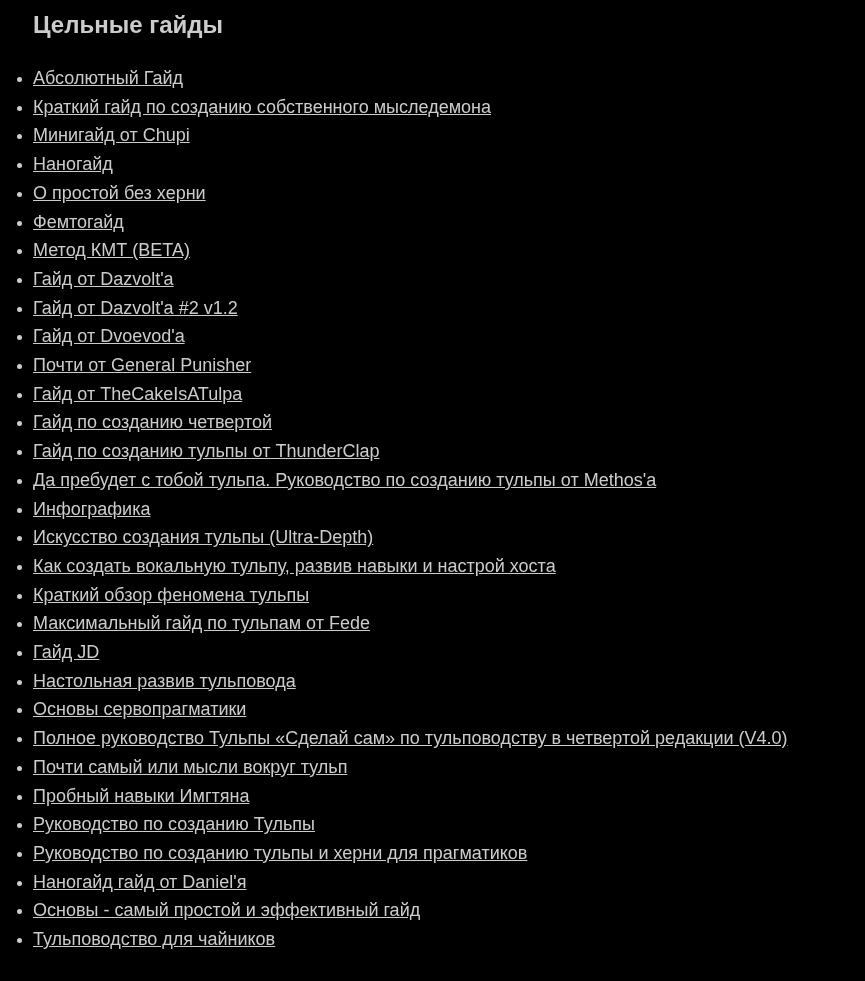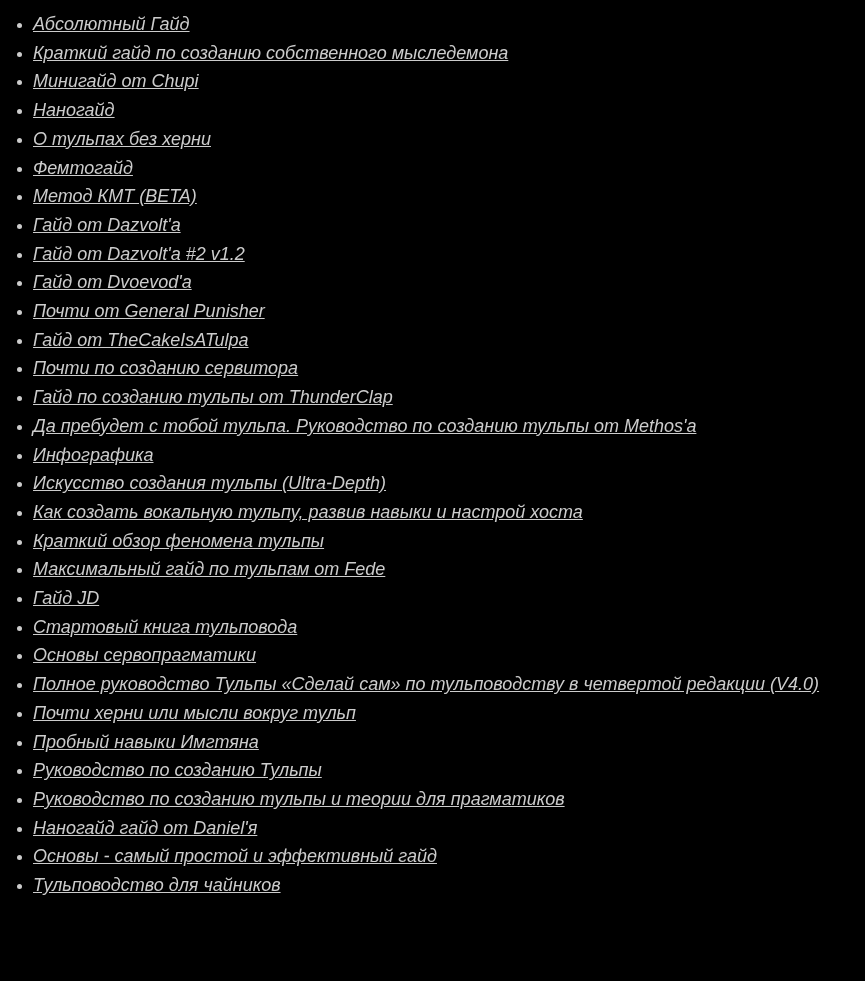--- a/index.html
+++ b/index.html
@@ -23,59 +23,59 @@
     line-height: 1.25;
     margin: 0 0 24px 0;
     color: #cccccc;
   }
   ul.guides-list {
     margin: 0;
     padding-left: 0;
     list-style: disc outside;
     font-size: 18px;
     line-height: 28.7px;
-    font-style: italic;
   }
   ul.guides-list li {
     color: #cccccc;
   }
   ul.guides-list li::marker {
     color: #cccccc;
     font-size: 15px;
   }
   a.guide-link {
     color: #cccccc;
     text-decoration: underline;
     cursor: pointer;
   }
 </style>
 </head>
 <body>
 
 <div class="page">
+  <h2 class="page-title">Цельные гайды</h2>
 
   <ul class="guides-list">
   <li>
     <a class="guide-link" href="#">Абсолютный Гайд</a>
   </li>
 
   <li>
     <a class="guide-link" href="#">Краткий гайд по созданию собственного мыследемона</a>
   </li>
 
   <li>
     <a class="guide-link" href="#">Минигайд от Chupi</a>
   </li>
 
   <li>
     <a class="guide-link" href="#">Наногайд</a>
   </li>
 
   <li>
-    <a class="guide-link" href="#">О тульпах без херни</a>
+    <a class="guide-link" href="#">О простой без херни</a>
   </li>
 
   <li>
     <a class="guide-link" href="#">Фемтогайд</a>
   </li>
 
   <li>
     <a class="guide-link" href="#">Метод КМТ (BETA)</a>
   </li>
 
@@ -93,21 +93,21 @@
 
   <li>
     <a class="guide-link" href="#">Почти от General Punisher</a>
   </li>
 
   <li>
     <a class="guide-link" href="#">Гайд от TheCakeIsATulpa</a>
   </li>
 
   <li>
-    <a class="guide-link" href="#">Почти по созданию сервитора</a>
+    <a class="guide-link" href="#">Гайд по созданию четвертой</a>
   </li>
 
   <li>
     <a class="guide-link" href="#">Гайд по созданию тульпы от ThunderClap</a>
   </li>
 
   <li>
     <a class="guide-link" href="#">Да пребудет с тобой тульпа. Руководство по созданию тульпы от Methos'a</a>
   </li>
 
@@ -129,45 +129,45 @@
 
   <li>
     <a class="guide-link" href="#">Максимальный гайд по тульпам от Fede</a>
   </li>
 
   <li>
     <a class="guide-link" href="#">Гайд JD</a>
   </li>
 
   <li>
-    <a class="guide-link" href="#">Стартовый книга тульповода</a>
+    <a class="guide-link" href="#">Настольная развив тульповода</a>
   </li>
 
   <li>
     <a class="guide-link" href="#">Основы сервопрагматики</a>
   </li>
 
   <li>
     <a class="guide-link" href="#">Полное руководство Тульпы «Сделай сам» по тульповодству в четвертой редакции (V4.0)</a>
   </li>
 
   <li>
-    <a class="guide-link" href="#">Почти херни или мысли вокруг тульп</a>
+    <a class="guide-link" href="#">Почти самый или мысли вокруг тульп</a>
   </li>
 
   <li>
     <a class="guide-link" href="#">Пробный навыки Имгтяна</a>
   </li>
 
   <li>
     <a class="guide-link" href="#">Руководство по созданию Тульпы</a>
   </li>
 
   <li>
-    <a class="guide-link" href="#">Руководство по созданию тульпы и теории для прагматиков</a>
+    <a class="guide-link" href="#">Руководство по созданию тульпы и херни для прагматиков</a>
   </li>
 
   <li>
     <a class="guide-link" href="#">Наногайд гайд от Daniel'я</a>
   </li>
 
   <li>
     <a class="guide-link" href="#">Основы - самый простой и эффективный гайд</a>
   </li>
 

